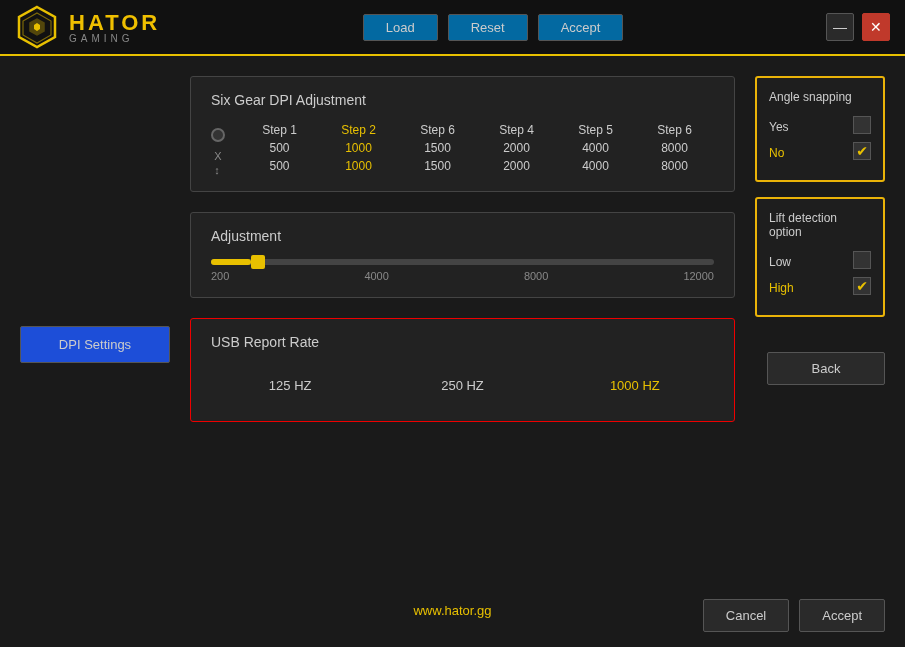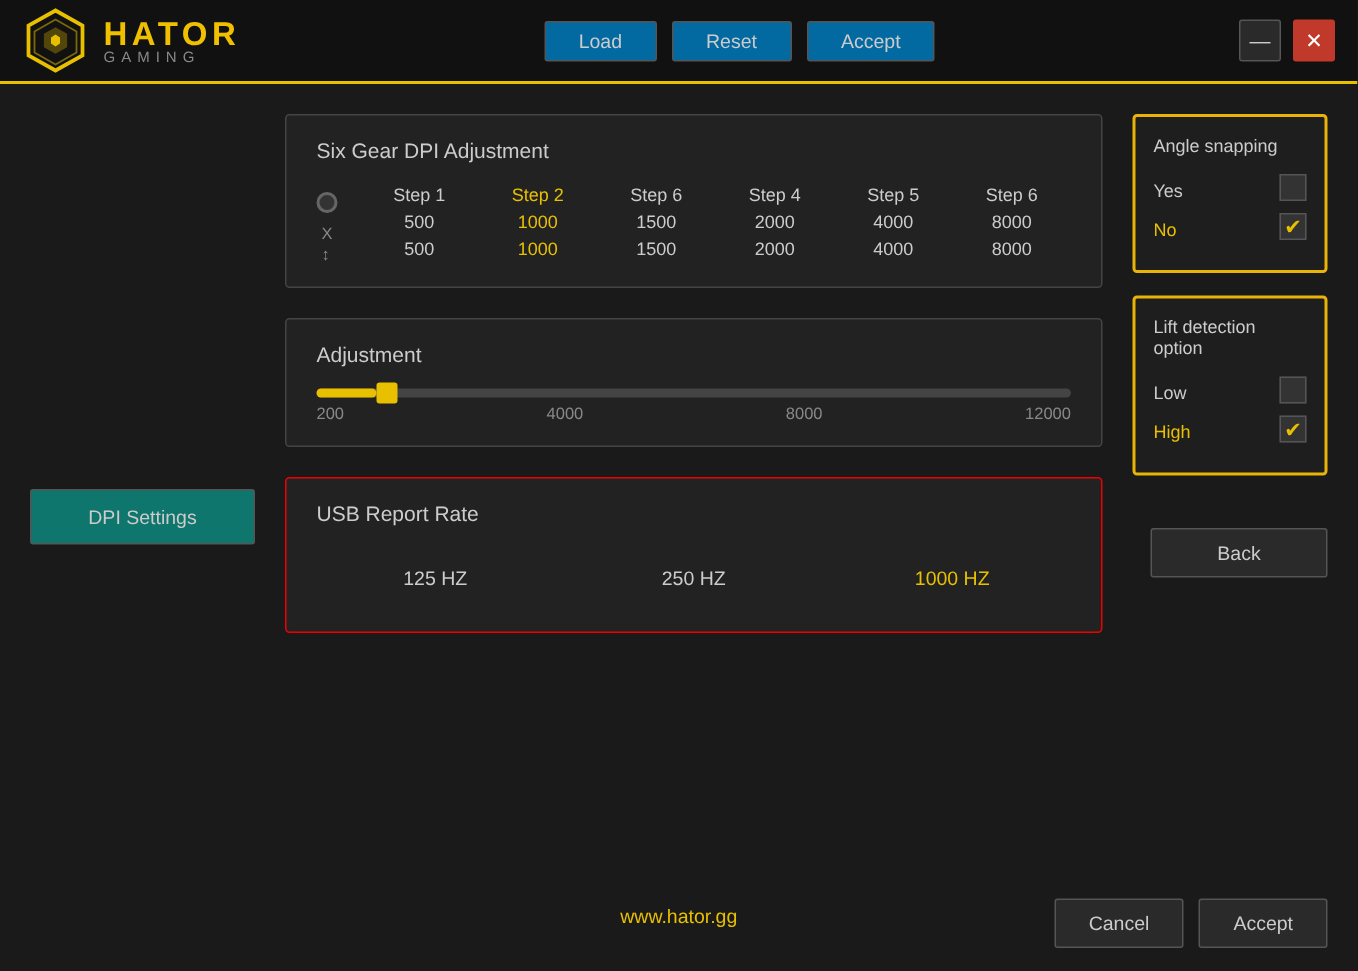--- a/index.html
+++ b/index.html
@@ -93,21 +93,21 @@
 
     
     .sidebar {
       width: 150px;
       display: flex;
       flex-direction: column;
       gap: 10px;
       padding-top: 250px;
     }
     .sidebar-btn {
-      background: #0f766e;
+      background: #1d4ed8;
       border: 1px solid #555;
       color: #ccc;
       padding: 10px 15px;
       cursor: pointer;
       font-size: 13px;
       text-align: center;
       border-radius: 2px;
     }
 
     

